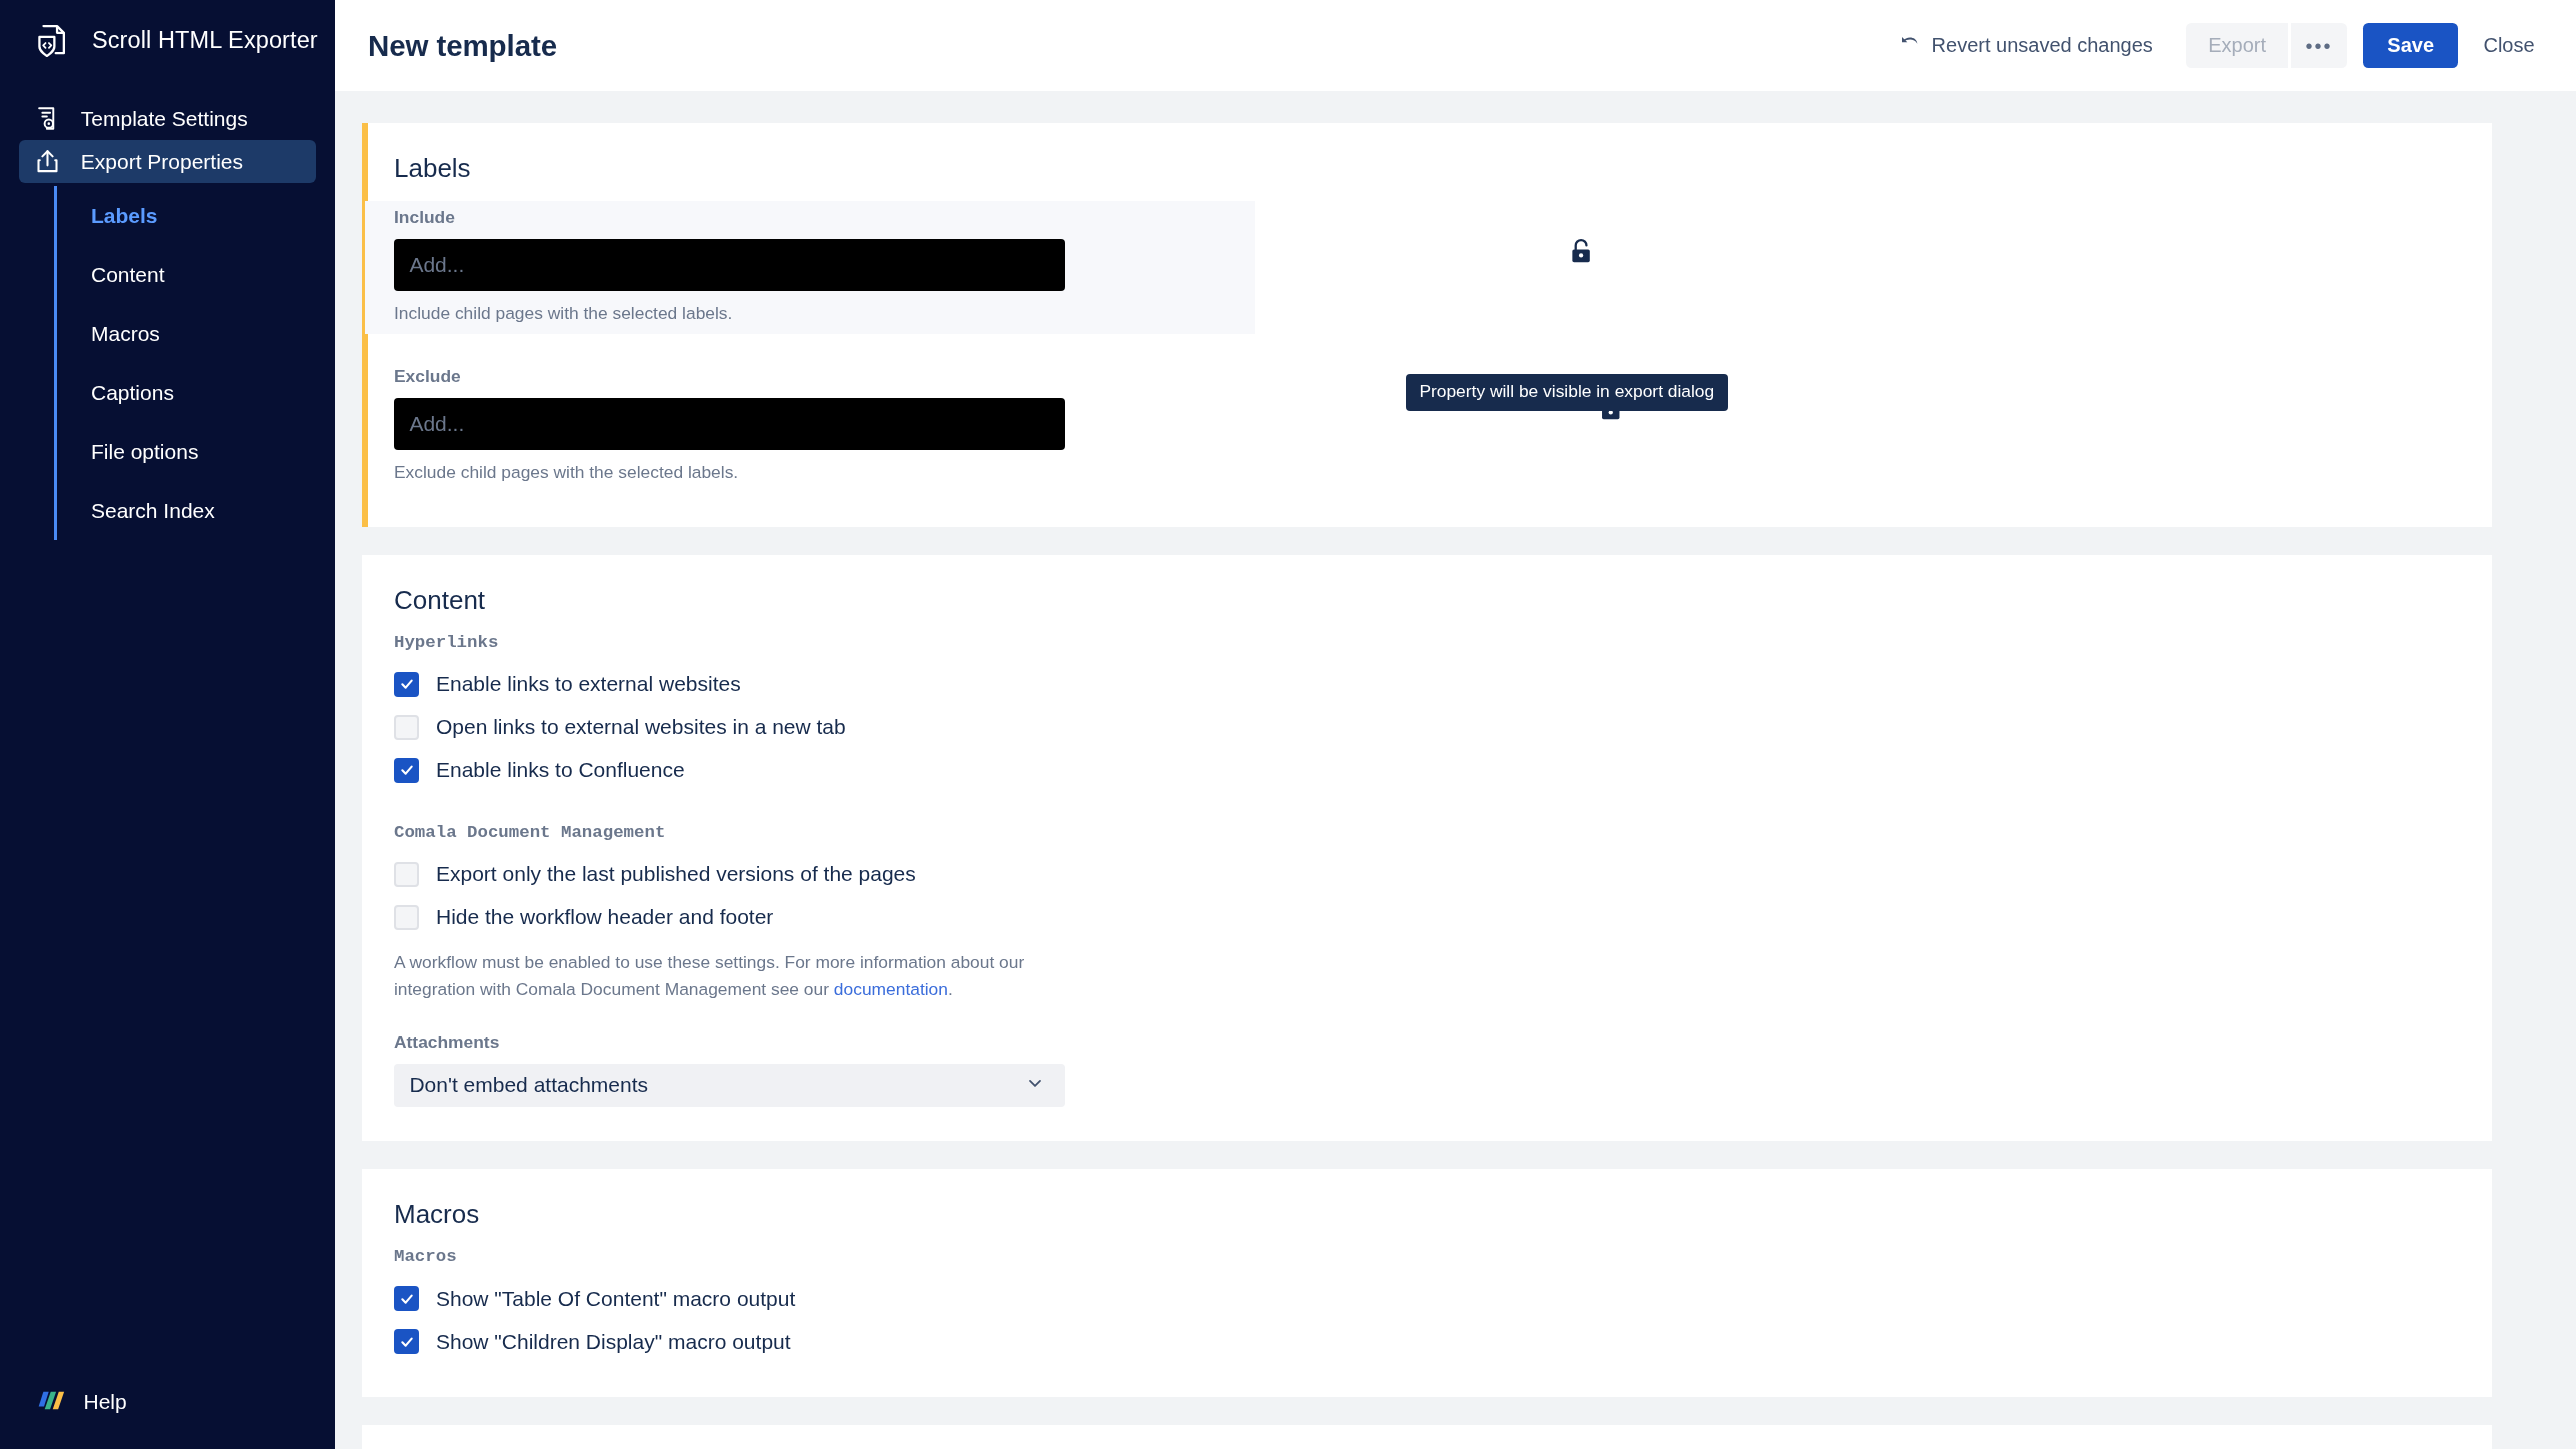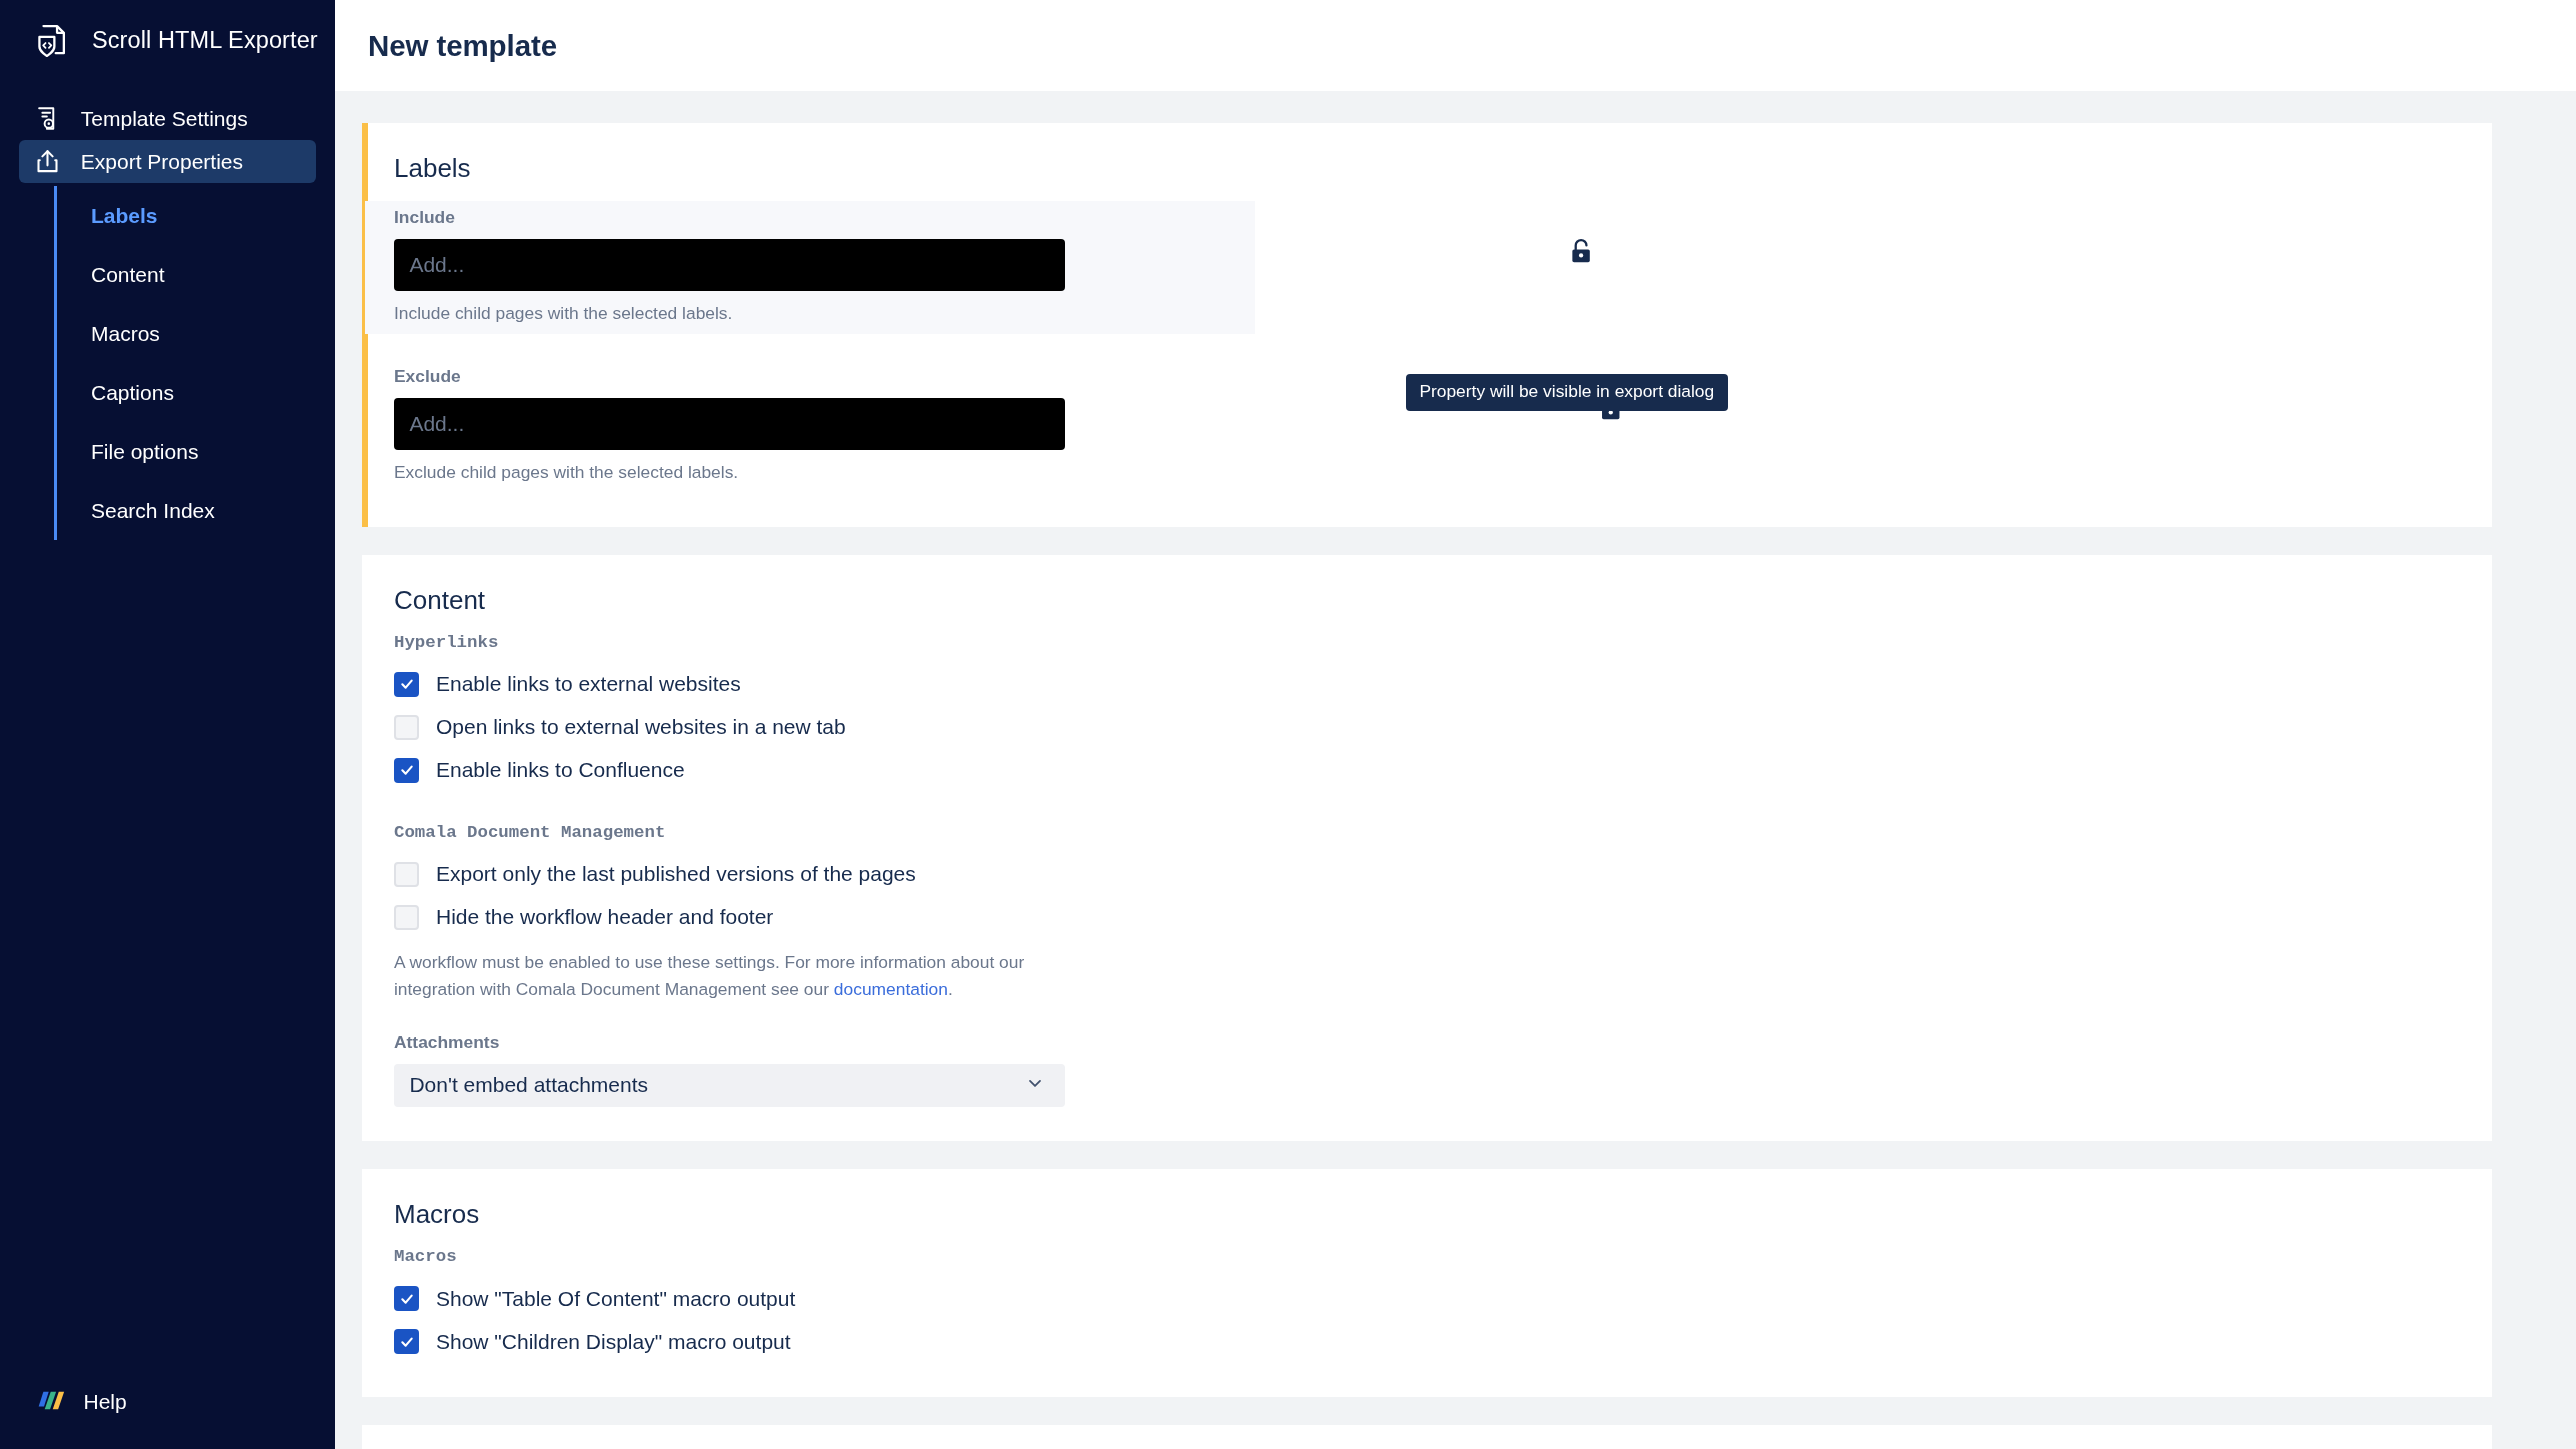--- a/index.html
+++ b/index.html
@@ -257,20 +257,39 @@
       </svg>
     </span>
     <span class="help-label">Help</span>
   </div>
 
 </div>
 
 <div id="header">
   <div id="page-title">New template</div>
 
+  <div class="header-actions">
+    <button class="revert-btn">
+      <span>
+        <svg viewBox="0 0 30 26" width="20" height="17.4" fill="none">
+          <path d="M4 9 C10 1 25 2 26 13 C22 5 11 5 6 10" fill="#42526e"></path>
+          <path d="M3 3 L3 11 L11 11 Z" fill="#42526e"></path>
+        </svg>
+      </span>
+      <span>Revert unsaved changes</span>
+    </button>
+
+    <div class="btn-group">
+      <button class="btn btn-export">Export</button>
+      <button class="btn btn-more">•••</button>
+    </div>
+
+    <button class="btn btn-save">Save</button>
+    <button class="btn btn-close">Close</button>
+  </div>
 </div>
 
 <div id="main">
 
   <div class="card" style="margin-top:32px;">
     <div class="card-accent"></div>
     <div class="card-inner">
       <div class="section-title">Labels</div>
 
       <div class="prop-row hovered">

